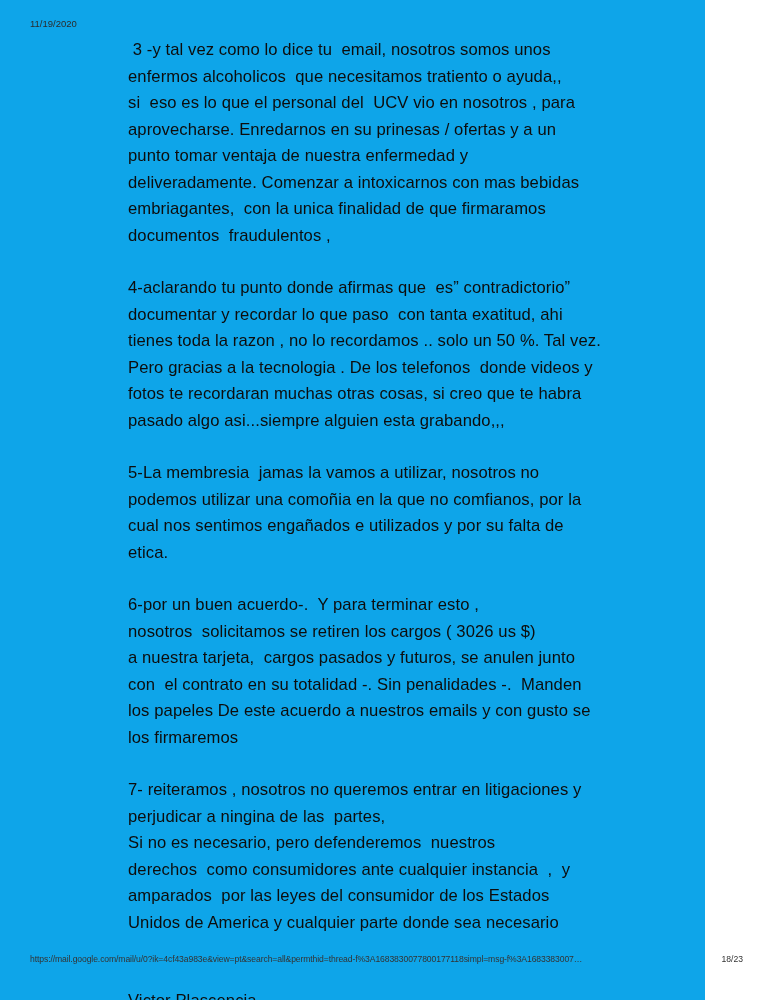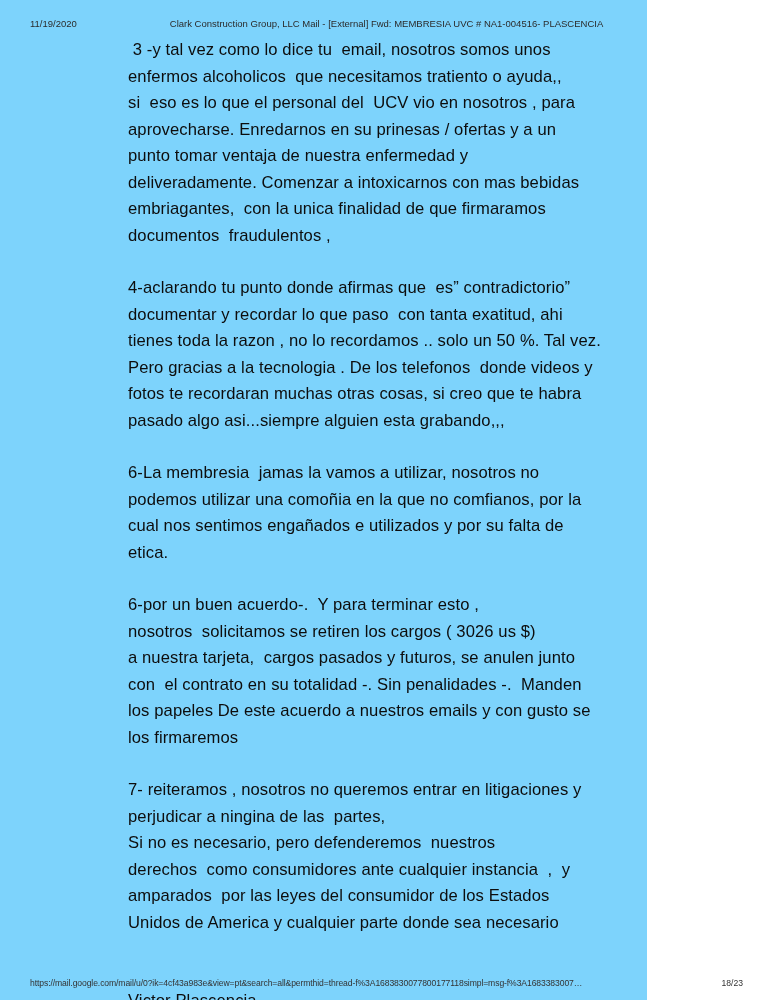--- a/index.html
+++ b/index.html
@@ -10,24 +10,24 @@
     width: 773px;
     height: 1000px;
     background: #ffffff;
     font-family: "Liberation Sans", sans-serif;
     color: #000000;
     overflow: hidden;
     position: relative;
   }
   .page {
     position: relative;
-    width: 647px;
+    width: 705px;
     height: 1000px;
     box-sizing: border-box;
-    background: #7dd3fc;
+    background: #0ea5e9;
   }
   
   .page-header {
     position: absolute;
     top: 18px;
     left: 0;
     width: 773px;
     height: 14px;
     font-size: 9.5px;
     color: #2b2b2b;
@@ -66,21 +66,21 @@
     margin-bottom: 0;
   }
   .signature {
     margin-top: 52px;
     white-space: pre-wrap;
   }
   
   .page-footer {
     position: absolute;
     left: 0;
-    bottom: 8px;
+    bottom: 32px;
     width: 773px;
     height: 14px;
     font-size: 8.6px;
     color: #333333;
   }
   .footer-url {
     position: absolute;
     left: 30px;
     top: 0;
     white-space: nowrap;
@@ -93,39 +93,38 @@
     white-space: nowrap;
   }
 </style>
 </head>
 <body>
 
 <div class="page">
 
   <div class="page-header">
     <span class="header-date">11/19/2020</span>
-    <span class="header-title">Clark Construction Group, LLC Mail - [External] Fwd: MEMBRESIA UVC # NA1-004516- PLASCENCIA</span>
   </div>
 
   <div class="doc-body">
     <p class="para"> 3 -y tal vez como lo dice tu  email, nosotros somos unos
 enfermos alcoholicos  que necesitamos tratiento o ayuda,,
 si  eso es lo que el personal del  UCV vio en nosotros , para
 aprovecharse. Enredarnos en su prinesas / ofertas y a un
 punto tomar ventaja de nuestra enfermedad y
 deliveradamente. Comenzar a intoxicarnos con mas bebidas
 embriagantes,  con la unica finalidad de que firmaramos
 documentos  fraudulentos ,</p>
     <p class="para">4-aclarando tu punto donde afirmas que  es” contradictorio”
 documentar y recordar lo que paso  con tanta exatitud, ahi
 tienes toda la razon , no lo recordamos .. solo un 50 %. Tal vez.
 Pero gracias a la tecnologia . De los telefonos  donde videos y
 fotos te recordaran muchas otras cosas, si creo que te habra
 pasado algo asi...siempre alguien esta grabando,,,</p>
-    <p class="para">6-La membresia  jamas la vamos a utilizar, nosotros no
+    <p class="para">5-La membresia  jamas la vamos a utilizar, nosotros no
 podemos utilizar una comoñia en la que no comfianos, por la
 cual nos sentimos engañados e utilizados y por su falta de
 etica.</p>
     <p class="para">6-por un buen acuerdo-.  Y para terminar esto ,
 nosotros  solicitamos se retiren los cargos ( 3026 us $)
 a nuestra tarjeta,  cargos pasados y futuros, se anulen junto
 con  el contrato en su totalidad -. Sin penalidades -.  Manden
 los papeles De este acuerdo a nuestros emails y con gusto se
 los firmaremos</p>
     <p class="para">7- reiteramos , nosotros no queremos entrar en litigaciones y

